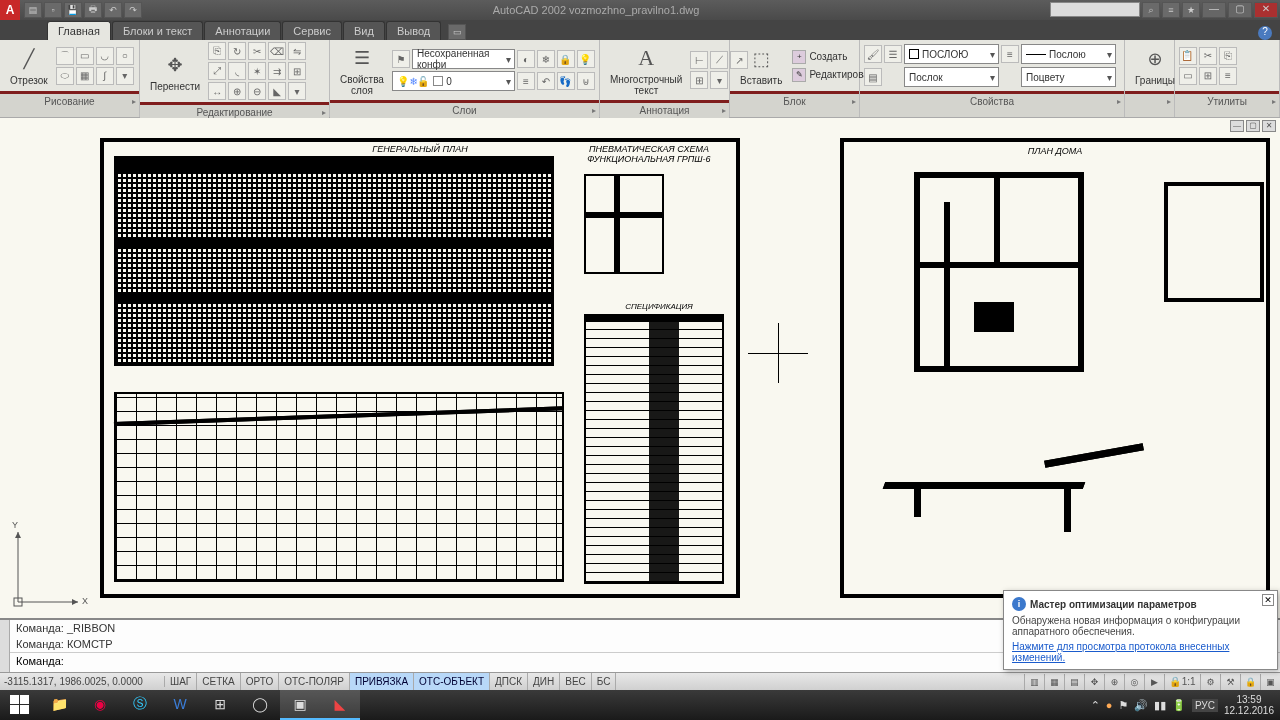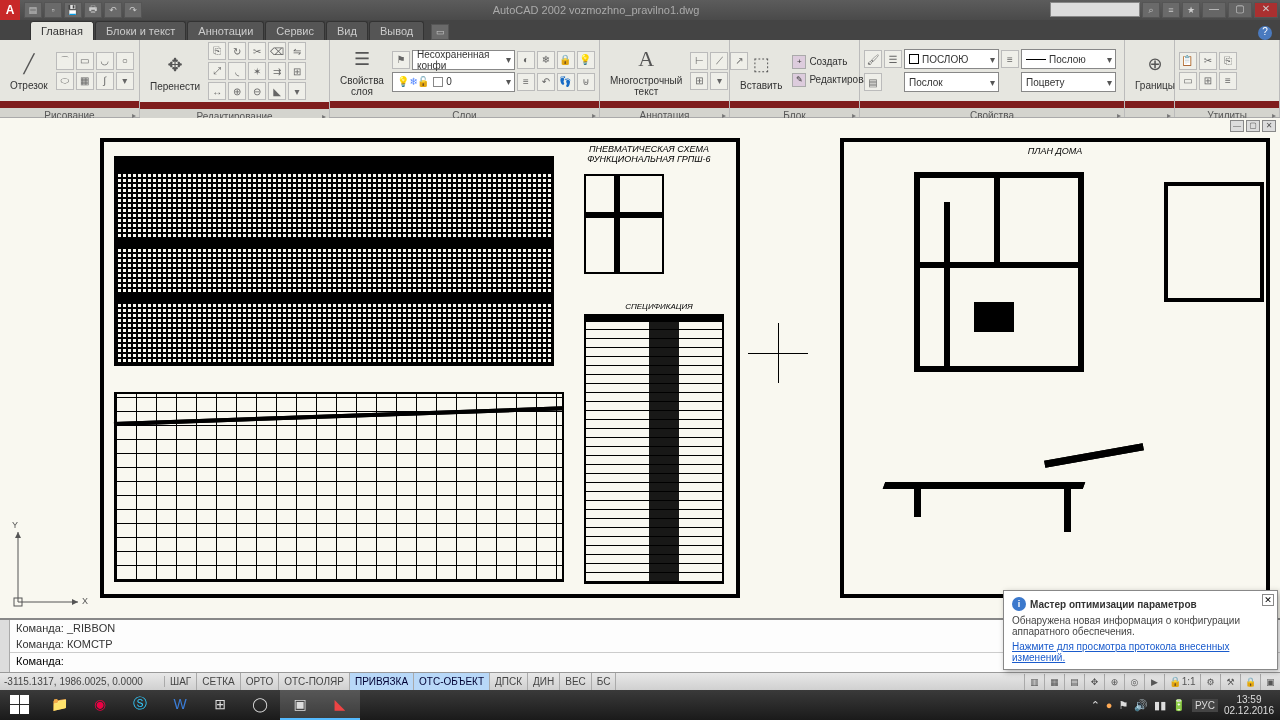--- a/index.html
+++ b/index.html
@@ -10,30 +10,30 @@
 .app-logo { width:20px; height:20px; background:#c82828; display:flex; align-items:center; justify-content:center; color:#fff; font-weight:bold; font-size:12px; }
 .qat { display:flex; gap:2px; margin-left:4px; }
 .qat-btn { width:18px; height:16px; background:#6a6a6a; border:1px solid #555; display:flex; align-items:center; justify-content:center; color:#ccc; font-size:9px; }
 .title-text { flex:1; text-align:center; color:#aaa; }
 .title-right { display:flex; gap:2px; margin-right:2px; }
 .search-box { width:90px; height:15px; background:#ddd; border:1px solid #888; }
 .win-btn { width:24px; height:16px; background:#666; border:1px solid #555; color:#ccc; font-size:10px; text-align:center; }
 .win-close { background:#aa3030; }
 
 
-.tabbar { height:20px; background:#444; display:flex; align-items:flex-end; padding-left:30px; }
+.tabbar { height:20px; background:#444; display:flex; align-items:flex-end; padding-left:47px; }
 .tab { padding:3px 10px; font-size:11px; color:#ccc; background:#555; border:1px solid #333; border-bottom:none; margin-right:1px; border-radius:3px 3px 0 0; cursor:pointer; }
 .tab.active { background:#e6e6e0; color:#333; }
 .help-icon { margin-left:auto; margin-right:8px; color:#fff; width:14px; height:14px; background:#4a7abf; border-radius:7px; font-size:10px; text-align:center; }
 
 
 .ribbon { height:78px; background:#e6e6e0; border-bottom:1px solid #aaa; display:flex; }
 .panel { border-right:1px solid #bbb; display:flex; flex-direction:column; position:relative; }
 .panel-body { flex:1; display:flex; align-items:center; padding:2px 4px; gap:2px; }
-.panel-title { height:16px; background:#d4d4ce; font-size:10px; color:#555; text-align:center; border-top:7px solid #7f1d1d; line-height:16px; position:relative; }
+.panel-title { height:26px; background:#d4d4ce; font-size:10px; color:#555; text-align:center; border-top:3px solid #7f1d1d; line-height:16px; position:relative; }
 .panel-title::after { content:"▸"; position:absolute; right:3px; font-size:8px; color:#777; }
 .big-btn { display:flex; flex-direction:column; align-items:center; justify-content:center; padding:2px 6px; font-size:10px; color:#333; gap:2px; cursor:pointer; }
 .big-btn .ico { width:28px; height:28px; display:flex; align-items:center; justify-content:center; font-size:18px; color:#555; }
 .small-grid { display:grid; grid-template-columns:repeat(4,18px); gap:2px; }
 .small-grid.g3 { grid-template-columns:repeat(3,18px); }
 .small-grid.g5 { grid-template-columns:repeat(5,18px); }
 .sm-btn { width:18px; height:18px; border:1px solid #bbb; background:#efefe9; display:flex; align-items:center; justify-content:center; font-size:10px; color:#666; cursor:pointer; }
 .combo { height:20px; background:#fff; border:1px solid #888; font-size:10px; padding:0 14px 0 4px; position:relative; display:flex; align-items:center; color:#333; }
 .combo::after { content:"▾"; position:absolute; right:3px; color:#555; }
 .vcol { display:flex; flex-direction:column; gap:2px; }
@@ -310,20 +310,21 @@
 </div>
 
 <div class="canvas-wrap">
   <div class="viewport-controls">
     <div class="vp-btn">—</div>
     <div class="vp-btn">▢</div>
     <div class="vp-btn">✕</div>
   </div>
 
   <div class="drawing sheet1">
+    <div class="dtitle" style="top:2px">ГЕНЕРАЛЬНЫЙ ПЛАН</div>
     <div class="blk hatch" style="left:10px;top:14px;width:440px;height:210px"></div>
     <div class="blk filled" style="left:10px;top:14px;width:440px;height:18px"></div>
     <div class="blk filled" style="left:10px;top:96px;width:440px;height:10px"></div>
     <div class="blk filled" style="left:10px;top:150px;width:440px;height:10px"></div>
 
     <div class="dtitle" style="top:2px;left:460px;width:170px;white-space:pre-line">ПНЕВМАТИЧЕСКАЯ СХЕМА
 ФУНКЦИОНАЛЬНАЯ ГРПШ-6</div>
     <div class="blk" style="left:480px;top:32px;width:80px;height:100px"></div>
     <div class="blk filled" style="left:480px;top:70px;width:80px;height:6px"></div>
     <div class="blk filled" style="left:510px;top:32px;width:6px;height:100px"></div>
@@ -443,16 +444,16 @@
   <div class="tray">
     <span class="tray-ico">⌃</span>
     <span class="tray-ico" style="color:#fa5">●</span>
     <span class="tray-ico">⚑</span>
     <span class="tray-ico">🔊</span>
     <span class="tray-ico">▮▮</span>
     <span class="tray-ico">🔋</span>
     <span class="lang-badge">РУС</span>
     <div class="clock">
       <div>13:59</div>
-        <div>02.12.2016</div>
+        <div>12.12.2016</div>
     </div>
   </div>
 </div>
 
 </body></html>

